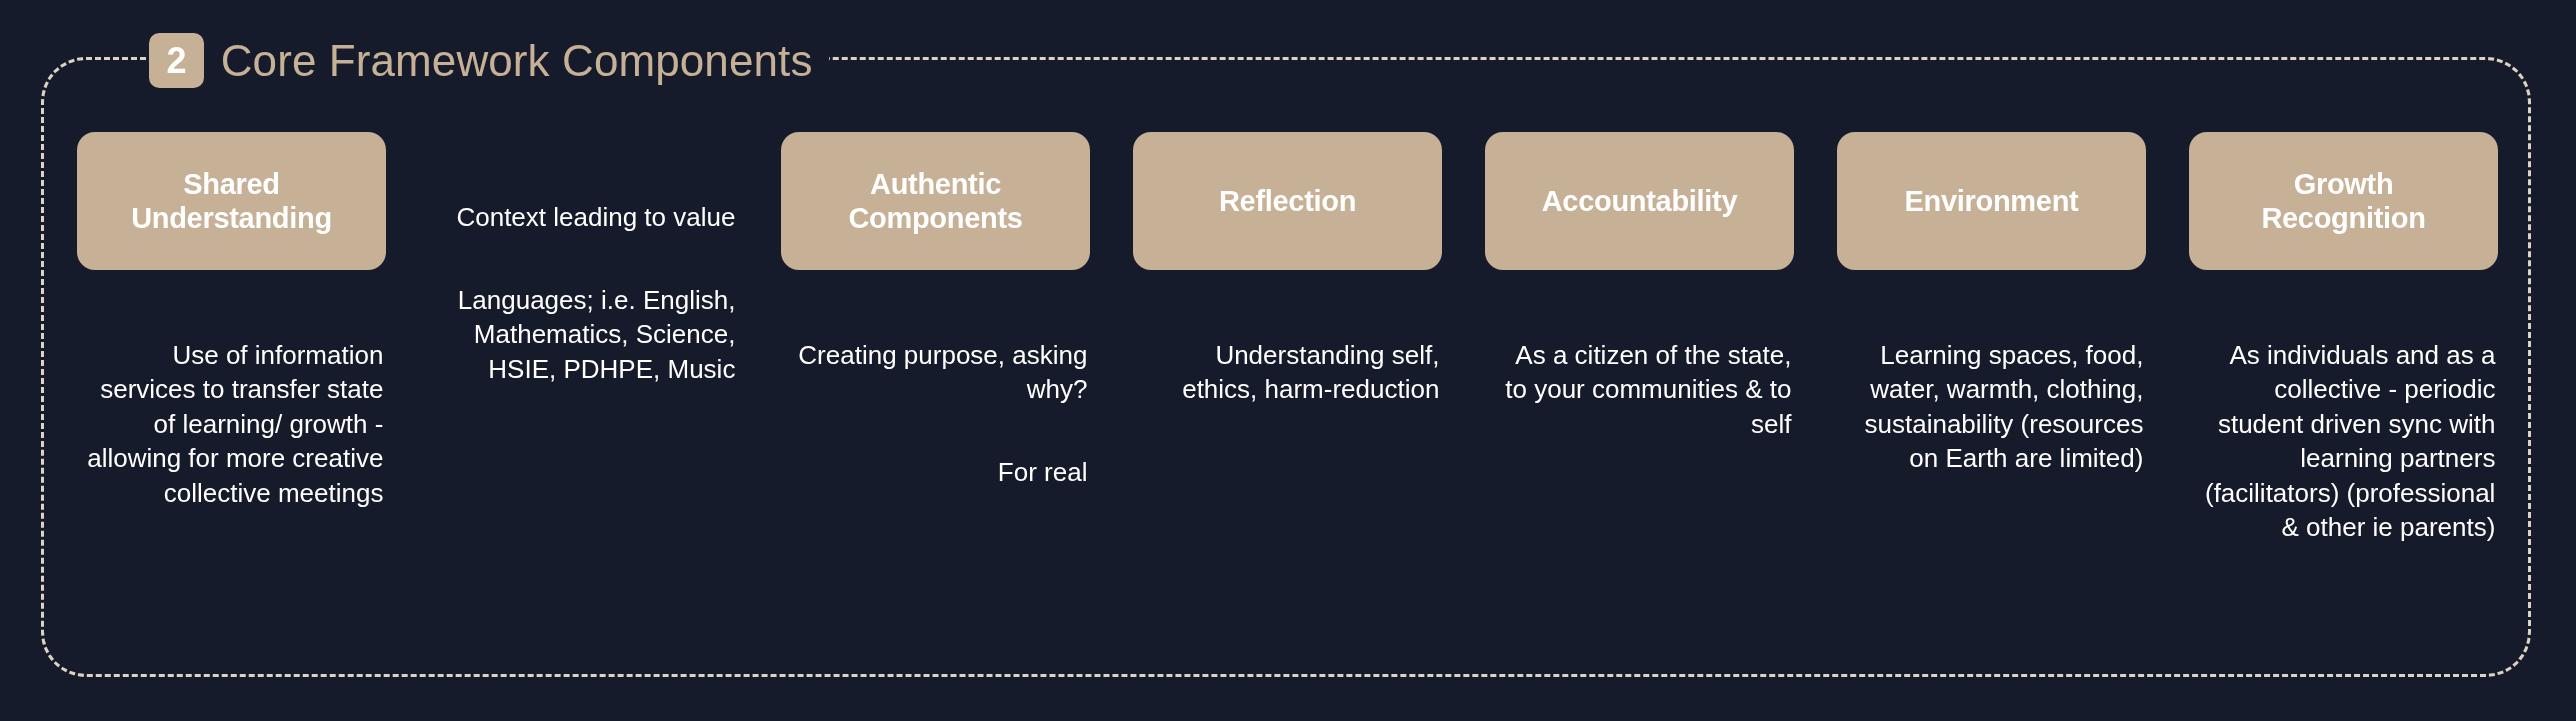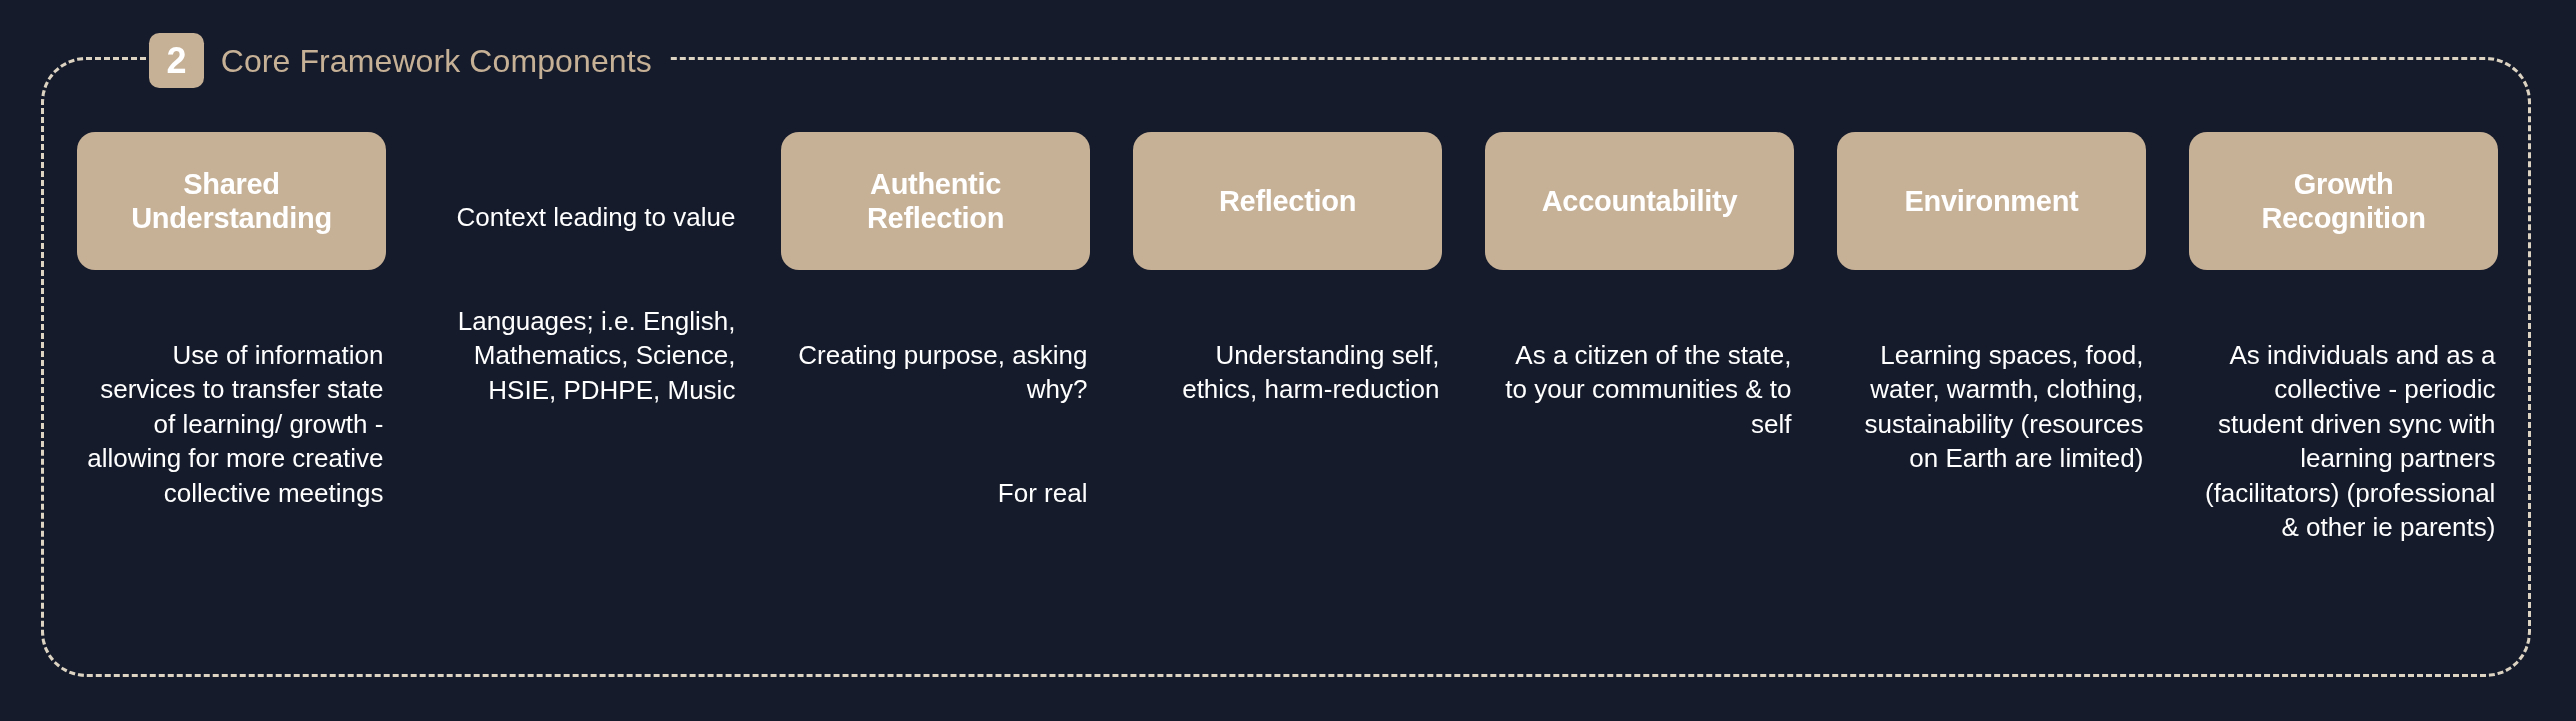--- a/index.html
+++ b/index.html
@@ -57,21 +57,21 @@
     font-size: 36px;
     font-weight: bold;
     display: flex;
     align-items: center;
     justify-content: center;
     line-height: 1;
     font-family: "Liberation Sans", sans-serif;
   }
   .section-title {
     color: #c6b096;
-    font-size: 32px;
+    font-size: 44px;
     font-weight: normal;
     letter-spacing: 0.1px;
     white-space: nowrap;
     line-height: 1;
     font-family: "Liberation Sans", sans-serif;
   }
 
   
   .cards-row {
     position: absolute;
@@ -116,21 +116,21 @@
     color: #ffffff;
     font-size: 26px;
     line-height: 1.33;
     text-align: right;
     font-weight: normal;
     white-space: pre-line;
     padding: 0 2.6px;
     font-family: "Liberation Sans", sans-serif;
   }
   .card-body .para + .para {
-    margin-top: 35px;
+    margin-top: 14px;
   }
 </style>
 </head>
 <body>
 
 <div class="stage">
 
   <div class="dashed-panel"></div>
 
   <div class="section-heading">
@@ -153,21 +153,21 @@
     <div class="card">
       <div class="card-body">
         <div class="para">Context leading to value</div>
         <div class="para">Languages; i.e. English, Mathematics, Science, HSIE, PDHPE, Music</div>
       </div>
     </div>
 
     <div class="card">
       <div class="card-header">
         <span class="card-header-label">Authentic
-Reflection</span>
+Components</span>
       </div>
       <div class="card-body">
         <div class="para">Creating purpose, asking why?</div>
         <div class="para">For real</div>
       </div>
     </div>
 
     <div class="card">
       <div class="card-header">
         <span class="card-header-label">Reflection</span>

